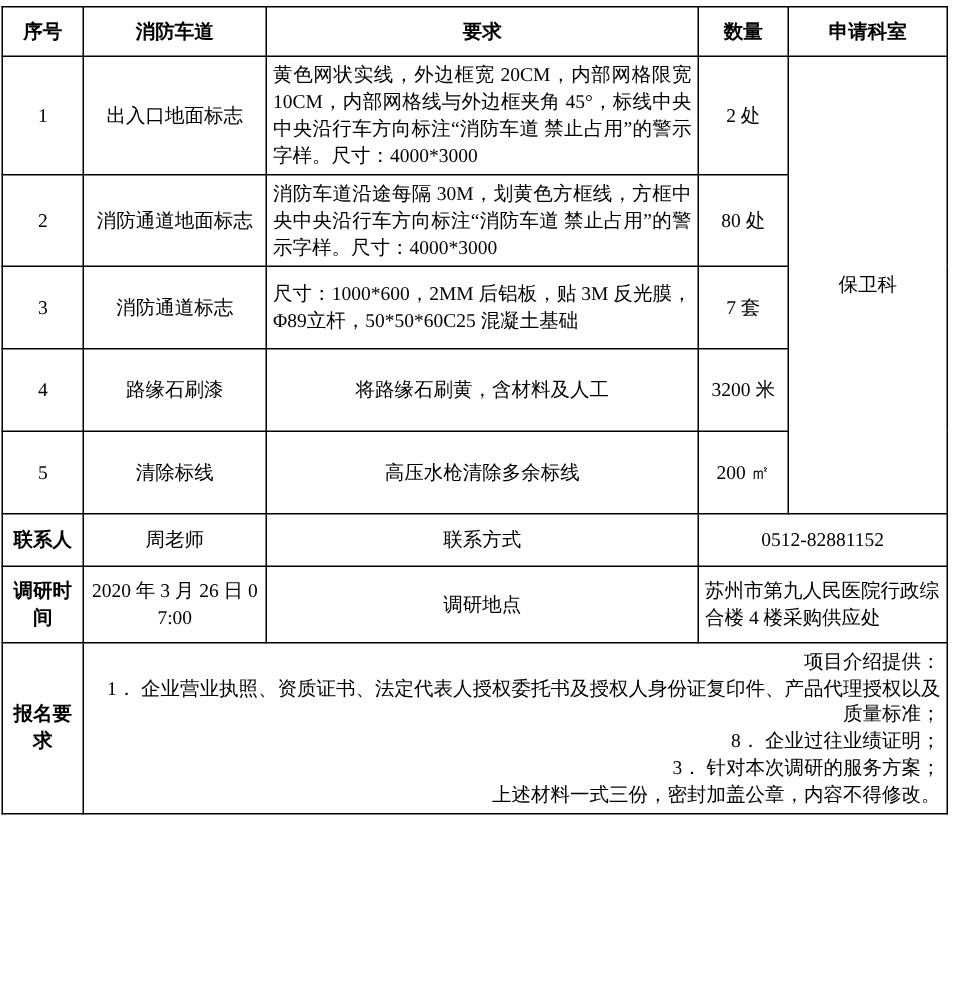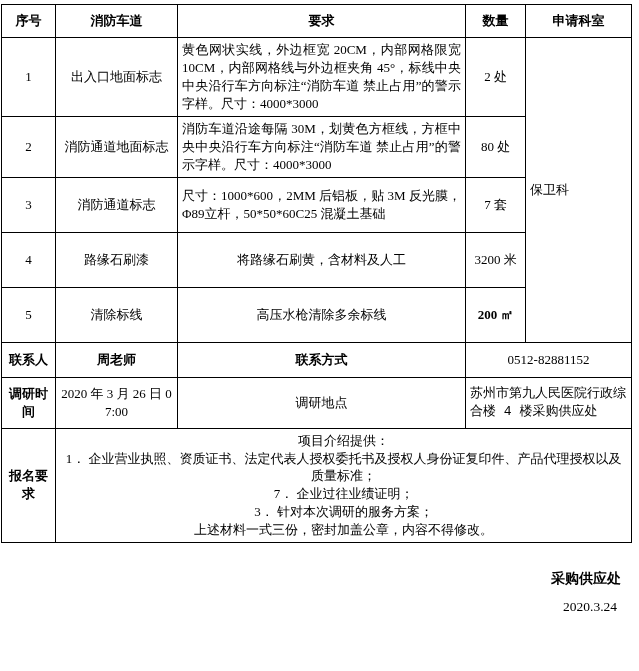--- a/index.html
+++ b/index.html
@@ -49,40 +49,40 @@
   }
   .row-item td { height: 48px; margin-left: 27px; }
   .center { text-align: center; }
   .req-cell {
     text-align: justify;
     text-justify: inter-ideograph;
     line-height: 1.45;
     padding: 5px 6px;
   }
   .dept-cell {
+    text-align: center;
     vertical-align: middle;
     font-size: 13px;
   }
-  .bold { font-weight: bold; }
+  .bold { font-weight: normal; }
   .label-cell {
     text-align: center;
     font-weight: bold;
   }
   .val-center { text-align: center; }
   .contact-row td { height: 28px; text-align: center; }
   .time-row td { height: 44px; }
   .place-cell {
     text-align: left;
     line-height: 1.42;
     padding: 4px 5px;
     font-size: 13px;
-    font-family: Liberation Mono, monospace;
   }
   .notice-cell {
-    text-align: center;
+    text-align: right;
     line-height: 1.62;
     padding: 7px 8px 7px 8px;
     font-size: 12.5px;
     vertical-align: top;
   }
   .notice-cell p { margin: 0; }
   .notice-label {
     text-align: center;
     font-weight: bold;
     vertical-align: middle;
@@ -168,26 +168,22 @@
         <td class="val-center">2020 年 3 月 26 日 07:00</td>
         <td class="val-center">调研地点</td>
         <td class="place-cell" colspan="2">苏州市第九人民医院行政综合楼 4 楼采购供应处</td>
       </tr>
 
       <tr>
         <td class="notice-label">报名要求</td>
         <td class="notice-cell" colspan="4">
           <p>项目介绍提供：</p>
           <p>1． 企业营业执照、资质证书、法定代表人授权委托书及授权人身份证复印件、产品代理授权以及质量标准；</p>
-          <p>7． 企业过往业绩证明；</p>
+          <p>8． 企业过往业绩证明；</p>
           <p>3． 针对本次调研的服务方案；</p>
           <p>上述材料一式三份，密封加盖公章，内容不得修改。</p>
         </td>
       </tr>
     </tbody>
   </table>
 
-  <div class="footer">
-    <div>采购供应处</div>
-    <div class="date">2020.3.24</div>
-  </div>
 
 </div>
 
 </body></html>

